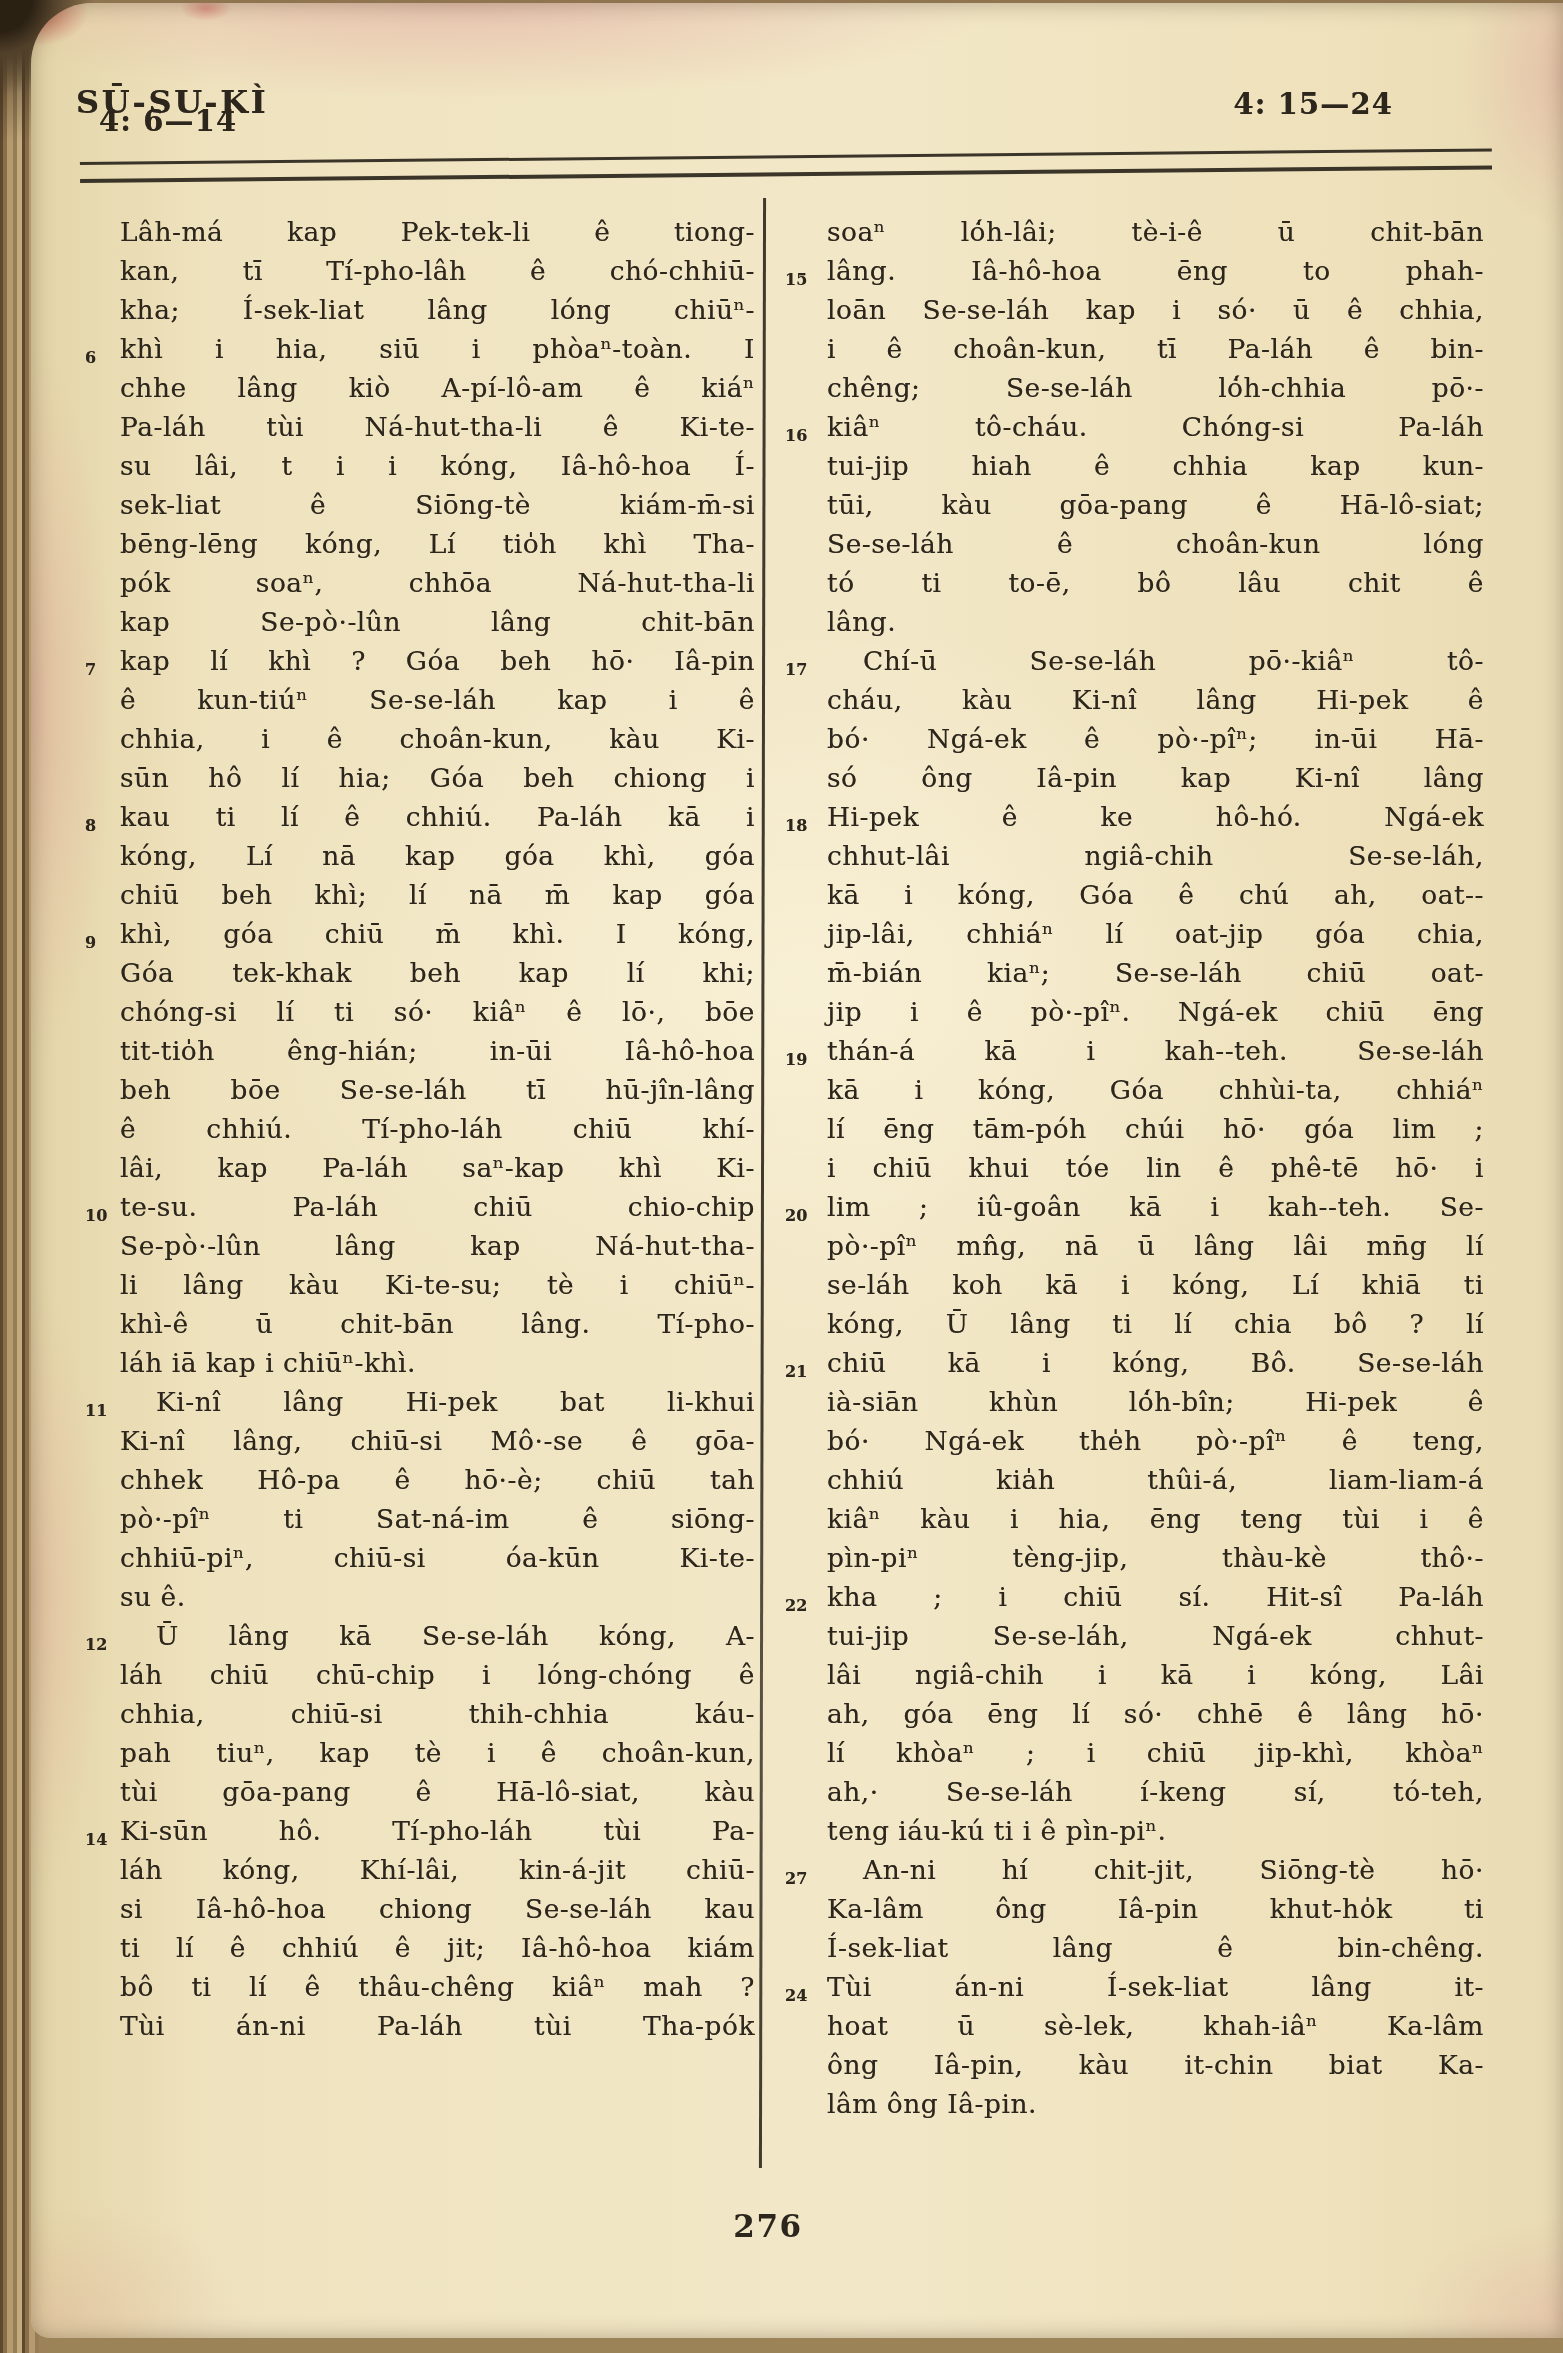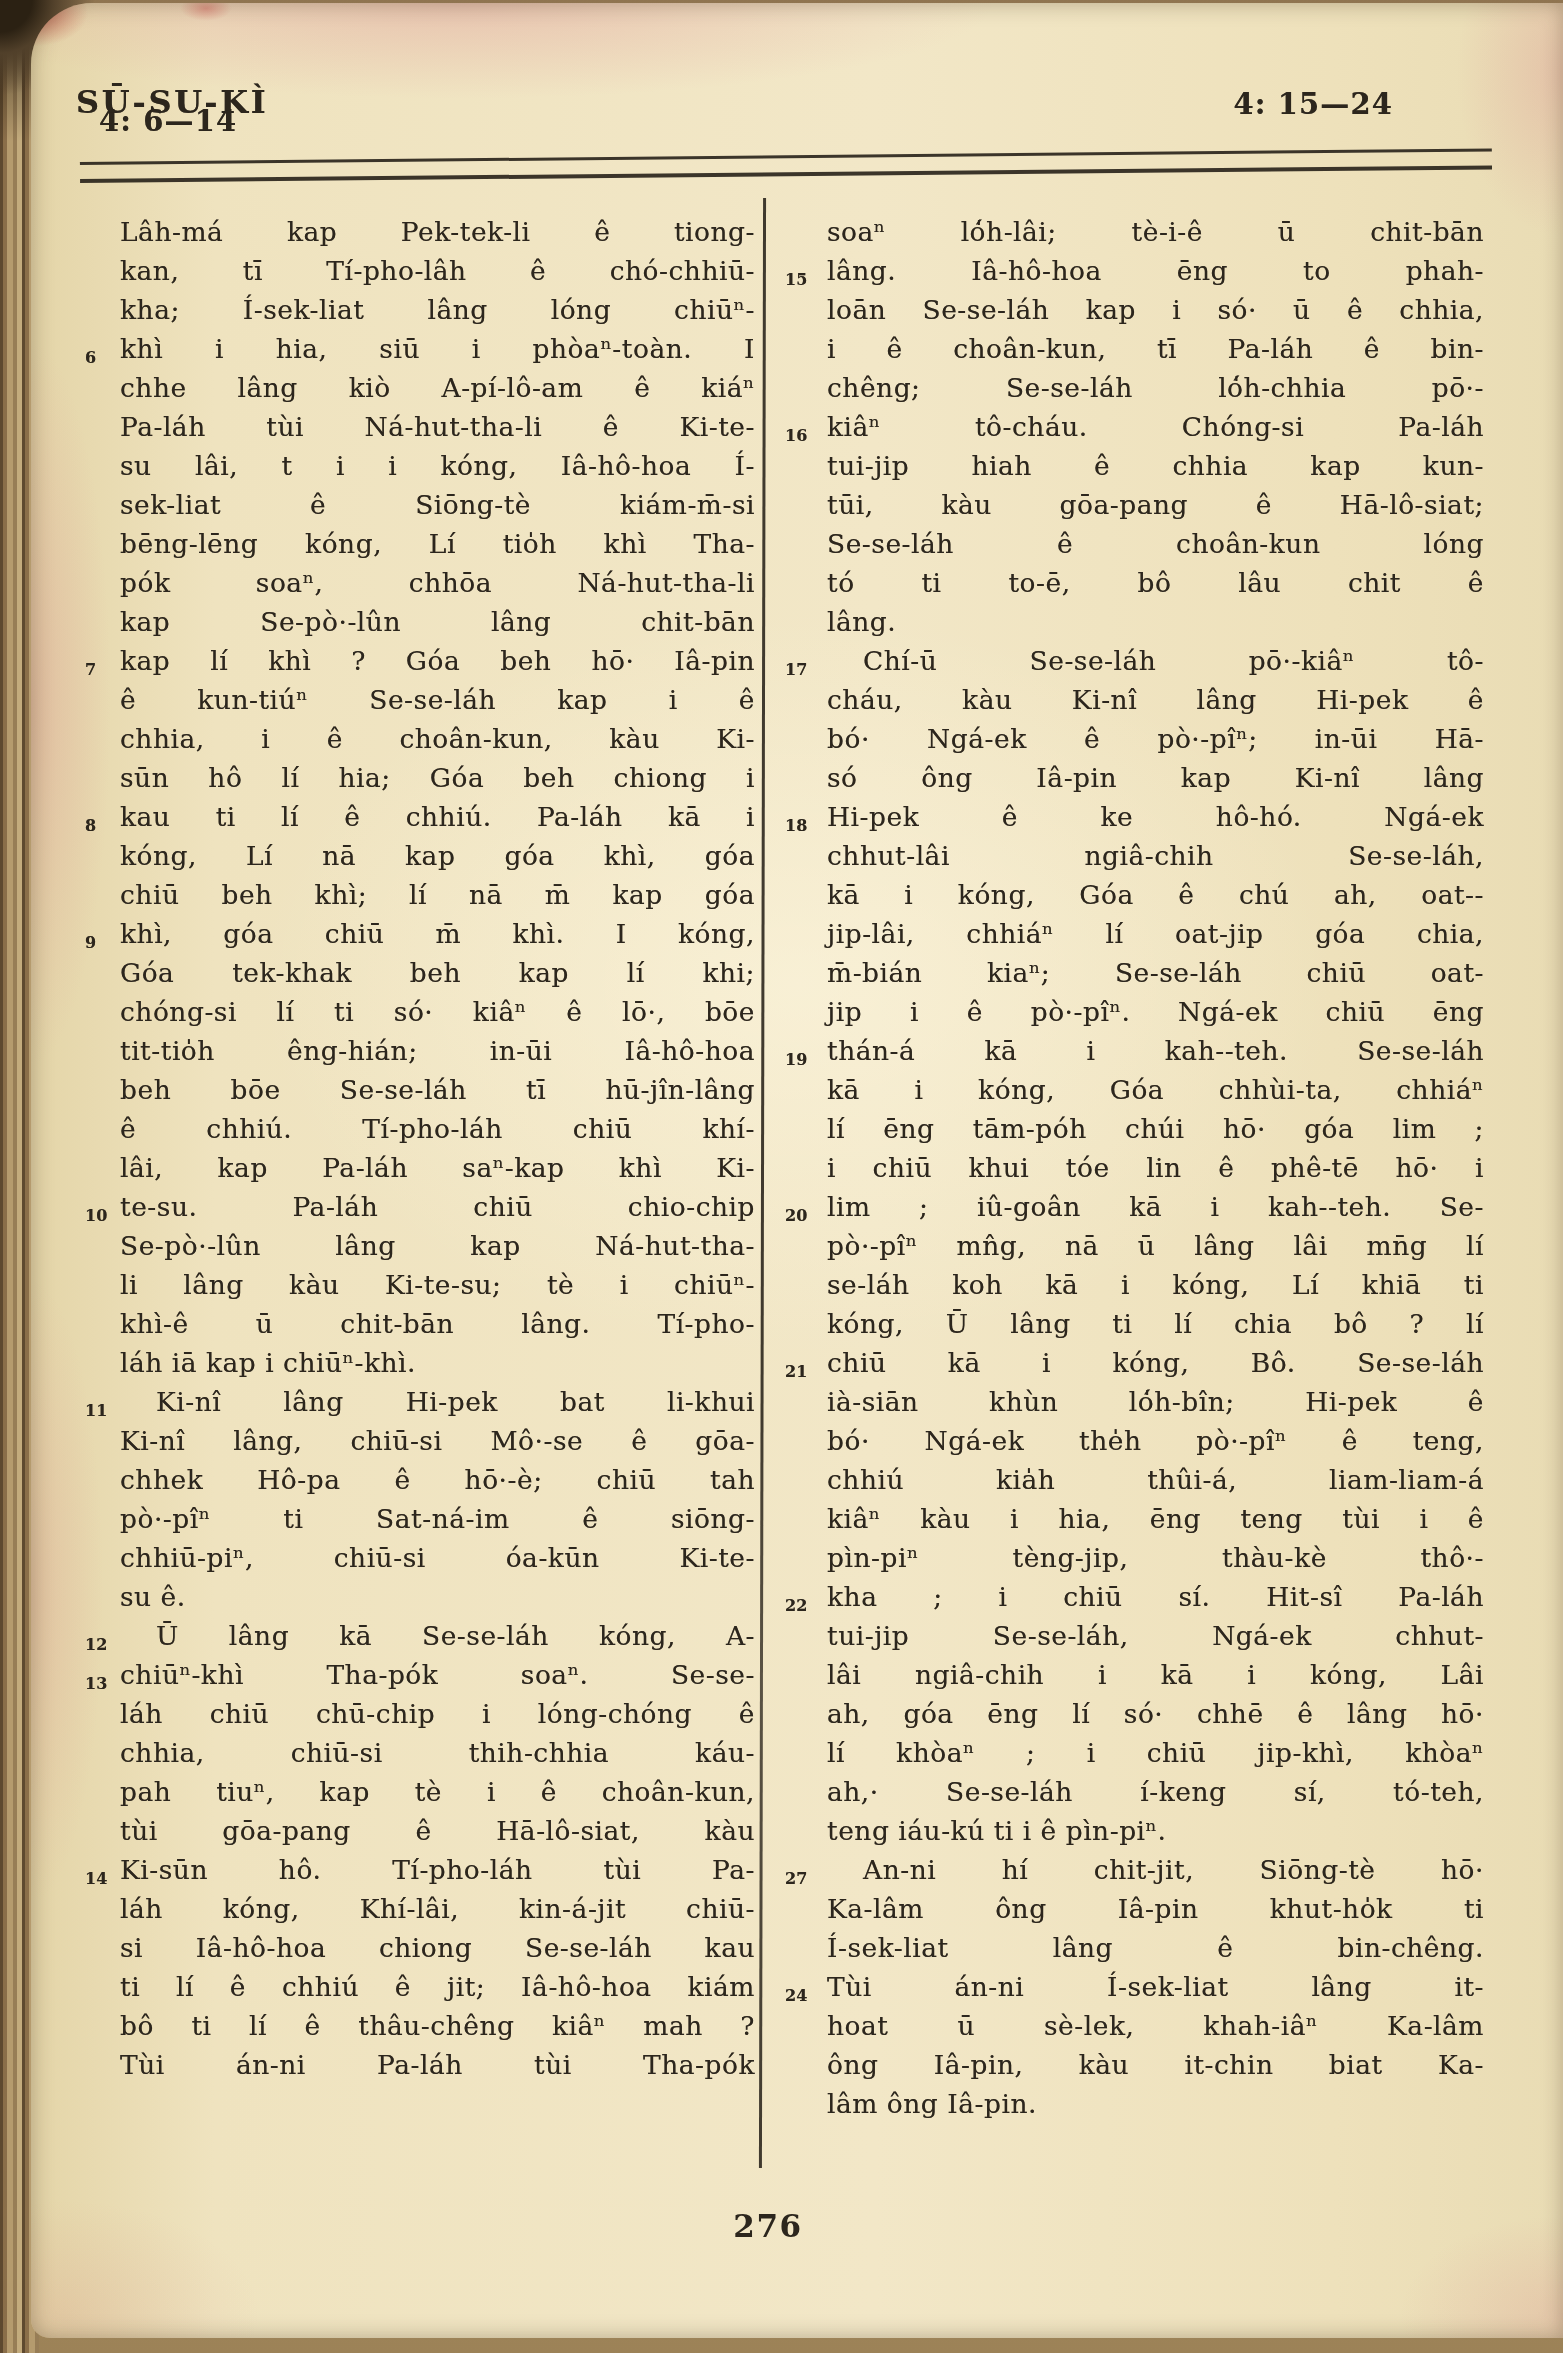--- a/index.html
+++ b/index.html
@@ -123,21 +123,20 @@
       <div class="line"><span>li lâng kàu Ki-te-su; tè i chiūⁿ-</span></div>
       <div class="line"><span>khì-ê ū chit-bān lâng. Tí-pho-</span></div>
       <div class="line e"><span>láh iā kap i chiūⁿ-khì.</span></div>
       <div class="line i"><span class="verse-num">11</span><span>Ki-nî lâng Hi-pek bat li-khui</span></div>
       <div class="line"><span>Ki-nî lâng, chiū-si Mô·-se ê gōa-</span></div>
       <div class="line"><span>chhek Hô-pa ê hō·-è; chiū tah</span></div>
       <div class="line"><span>pò·-pîⁿ ti Sat-ná-im ê siōng-</span></div>
       <div class="line"><span>chhiū-piⁿ, chiū-si óa-kūn Ki-te-</span></div>
       <div class="line e"><span>su ê.</span></div>
       <div class="line i"><span class="verse-num">12</span><span>Ū lâng kā Se-se-láh kóng, A-</span></div>
-      <div class="line"><span class="verse-num">13</span><span>chiūⁿ-khì Tha-pók soaⁿ. Se-se-</span></div>
       <div class="line"><span>láh chiū chū-chip i lóng-chóng ê</span></div>
       <div class="line"><span>chhia, chiū-si thih-chhia káu-</span></div>
       <div class="line"><span>pah tiuⁿ, kap tè i ê choân-kun,</span></div>
       <div class="line"><span>tùi gōa-pang ê Hā-lô-siat, kàu</span></div>
       <div class="line"><span class="verse-num">14</span><span>Ki-sūn hô. Tí-pho-láh tùi Pa-</span></div>
       <div class="line"><span>láh kóng, Khí-lâi, kin-á-jit chiū-</span></div>
       <div class="line"><span>si Iâ-hô-hoa chiong Se-se-láh kau</span></div>
       <div class="line"><span>ti lí ê chhiú ê jit; Iâ-hô-hoa kiám</span></div>
       <div class="line"><span>bô ti lí ê thâu-chêng kiâⁿ mah ?</span></div>
       <div class="line"><span>Tùi án-ni Pa-láh tùi Tha-pók</span></div>

